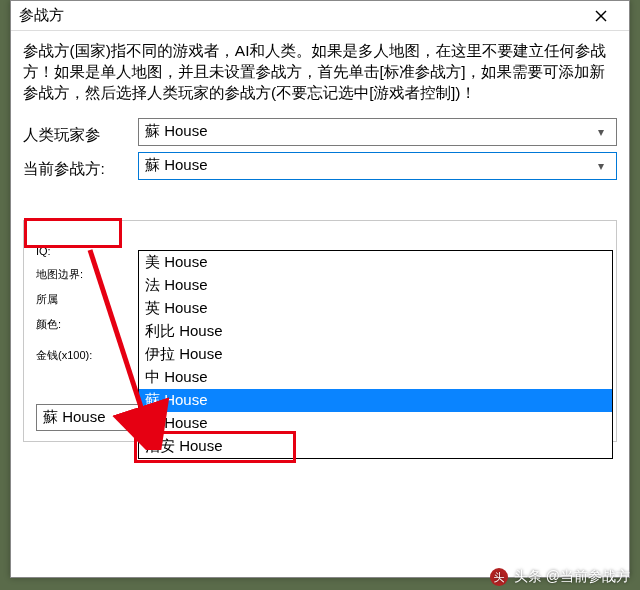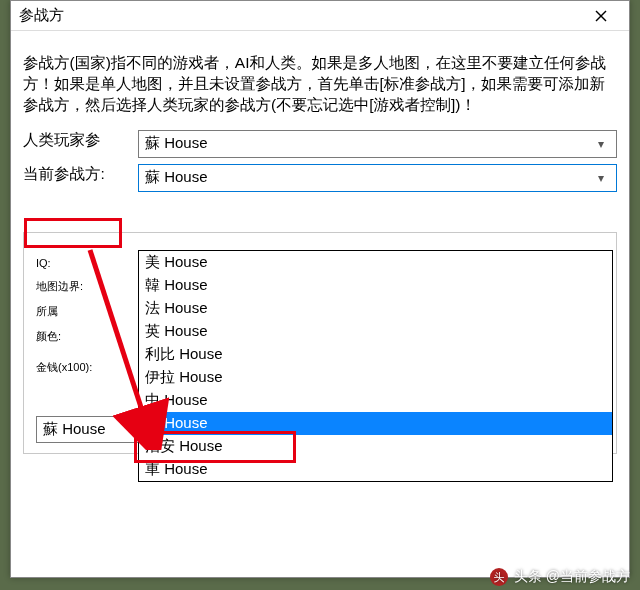--- a/index.html
+++ b/index.html
@@ -35,25 +35,25 @@
   .titlebar .close {
     width: 40px; height: 28px;
     display: flex; align-items: center; justify-content: center;
     font-size: 17px;
   }
   .body { padding: 8px 12px 10px 12px; }
   .desc {
     font-size: 15.5px;
     line-height: 1.35;
     color: #000;
-    margin: 14px 0 14px 0;
+    margin: 2px 0 14px 0;
   }
   .row {
     display: flex;
-    align-items: flex-start;
+    align-items: flex-end;
     margin: 6px 0;
     position: relative;
   }
   .row-label {
     width: 115px;
     flex-shrink: 0;
     font-size: 15.5px;
   }
   .annot-box-1 {
     position: absolute;
@@ -229,29 +229,28 @@
       <div class="ally-row">同盟国:</div>
       <div class="ally-select">
         <span class="val">蘇 House</span>
       </div>
     </div>
   </div>
 </div>
 
 <div class="dropdown-list" id="dd-list">
     <div class="opt">美 House</div>
-    <div class="opt">韓 House</div>
     <div class="opt">法 House</div>
     <div class="opt">英 House</div>
     <div class="opt">利比 House</div>
     <div class="opt">伊拉 House</div>
     <div class="opt">中 House</div>
     <div class="opt selected">蘇 House</div>
+    <div class="opt">車 House</div>
     <div class="opt">治安 House</div>
-    <div class="opt">車 House</div>
   </div>
 
 <div class="annot-box-1"></div>
 <div class="annot-box-2"></div>
 
 <svg class="arrow-svg" viewBox="0 0 90 205">
   <defs>
     <marker id="ah" markerWidth="12" markerHeight="12" refX="6" refY="6" orient="auto">
       <path d="M0,0 L12,6 L0,12 Z" fill="#e60012"></path>
     </marker>

